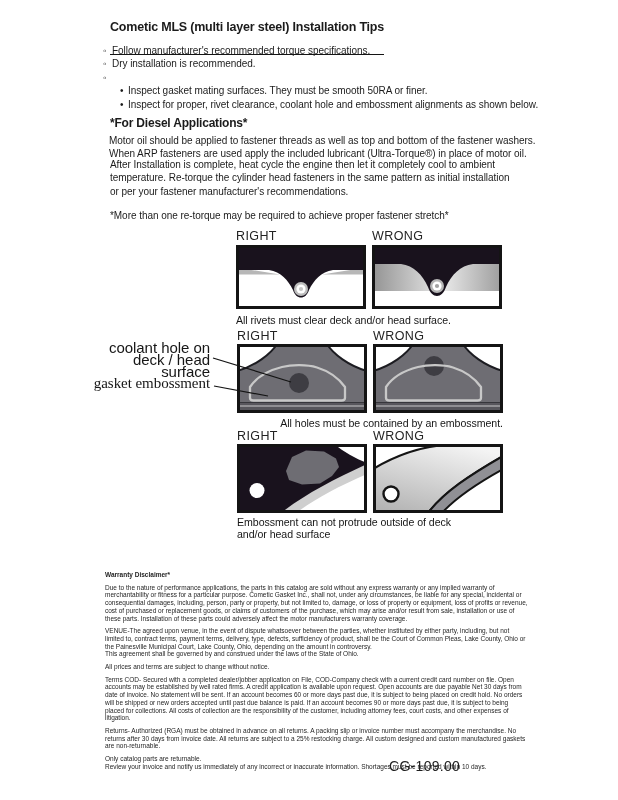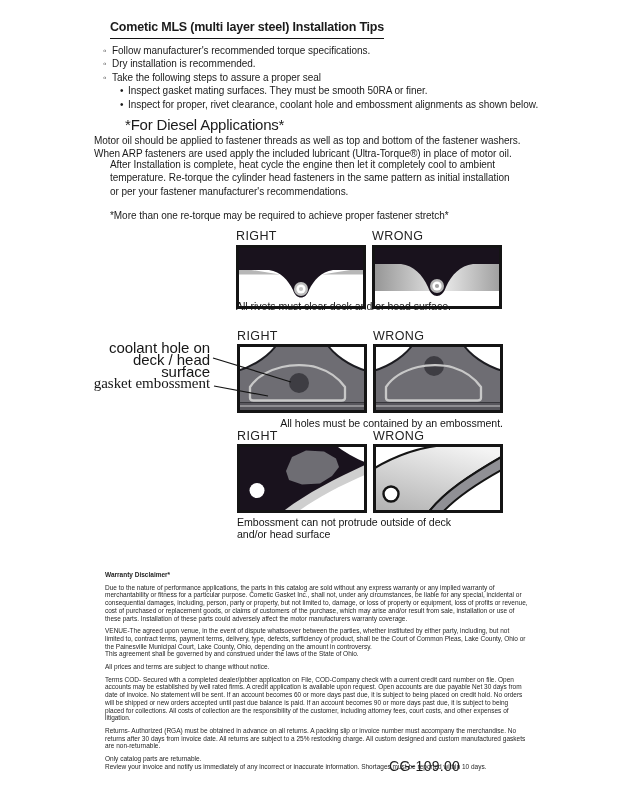--- a/index.html
+++ b/index.html
@@ -13,31 +13,31 @@
   html,body{margin:0;padding:0;background:#ffffff;}
   .page{
     position:relative;width:618px;height:800px;background:#ffffff;
     font-family:"Liberation Sans", sans-serif;color:var(--ink);overflow:hidden;
   }
   .abs{position:absolute;}
   .pre{white-space:pre-line;}
 
   .title{
     left:110px;top:20px;font-size:12.5px;font-weight:bold;letter-spacing:-0.2px;
-    border-bottom:1.5px solid #141414;padding-bottom:4px;
+    border-bottom:1.5px solid #141414;padding-bottom:20px;
   }
   .body-text{font-size:10px;line-height:13.4px;letter-spacing:-0.05px;}
   .bullets{left:103px;top:44px;}
   .b-line{display:flex;}
   .b-marker{width:9px;flex:0 0 9px;}
   .sub{margin-left:17px;}
   .sub .b-marker{width:8px;flex:0 0 8px;}
 
-  .diesel-h{left:125px;top:116px;font-size:15px;font-weight:normal;letter-spacing:-0.2px;}
-  .diesel-p1{left:94px;top:134px;}
+  .diesel-h{left:110px;top:116px;font-size:12px;font-weight:bold;letter-spacing:-0.2px;}
+  .diesel-p1{left:109px;top:134px;}
   .diesel-p2{left:110px;top:158px;}
   .diesel-note{left:110px;top:209px;text-align:right;}
 
   .dg-h{width:130px;text-align:left;font-size:12.5px;font-weight:500;letter-spacing:0.4px;color:#232323;}
   .caption{font-size:10.6px;letter-spacing:-0.05px;color:#161616;}
   .cap-center{width:266px;text-align:right;}
 
   .panel{display:block;}
   .lbl{font-size:15px;line-height:11.8px;text-align:right;color:#161616;letter-spacing:-0.05px;}
   .lbl-1{left:86px;top:342px;width:124px;}
@@ -60,21 +60,20 @@
       <span class="b-marker">◦</span>
       <span>Follow manufacturer's recommended torque specifications.</span>
     </div>
     <div class="b-line">
       <span class="b-marker">◦</span>
       <span>Dry installation is recommended.</span>
     </div>
     <div class="b-line">
       <span class="b-marker"></span>
       <span class="b-marker" style="margin-left:-9px">◦</span>
-      <span>Take the following steps to assure a proper seal</span>
     </div>
     <div class="b-line sub">
       <span class="b-marker">•</span>
       <span>Inspect gasket mating surfaces.  They must be smooth 50RA or finer.</span>
     </div>
     <div class="b-line sub">
       <span class="b-marker">•</span>
       <span>Inspect for proper, rivet clearance, coolant hole and embossment alignments as shown below.</span>
     </div>
   </div>
@@ -112,21 +111,21 @@
     <rect x="0" y="0" width="130" height="64" fill="#ffffff"></rect>
     <rect x="0" y="19" width="130" height="27" fill="url(#g-row1)"></rect>
     <rect x="0" y="46" width="130" height="18" fill="#ffffff"></rect>
     <path d="M0,0 H130 V19 L101,19 C88,21 80,29 74,42 C70,54 60,54 56,42 C50,29 42,21 29,19 L0,19 Z" fill="#19121d"></path>
     <circle cx="65" cy="41" r="7" fill="#b5b5b5"></circle>
     <circle cx="65" cy="41" r="4.6" fill="#ffffff"></circle>
     <circle cx="65" cy="41" r="2.1" fill="#a3a3a3"></circle>
     <rect x="1.5" y="1.5" width="127" height="61" fill="none" stroke="#141414" stroke-width="3"></rect>
   </svg>
 
-  <div class="abs caption" style="left:236px;top:300px">All rivets must clear deck and/or head surface.</div>
+  <div class="abs caption" style="left:236px;top:314px">All rivets must clear deck and/or head surface.</div>
 
   <div class="abs dg-h" style="left:237px;top:329px">RIGHT</div>
   <div class="abs dg-h" style="left:373px;top:329px">WRONG</div>
 
   <div class="abs lbl lbl-1 pre">coolant hole on
 deck / head surface</div>
   <div class="abs lbl lbl-2">gasket embossment</div>
 
   <svg class="abs panel" style="left:237px;top:344px" width="130" height="69" viewBox="0 0 130 69">
     <rect x="0" y="0" width="130" height="69" fill="#6e6d73"></rect>

